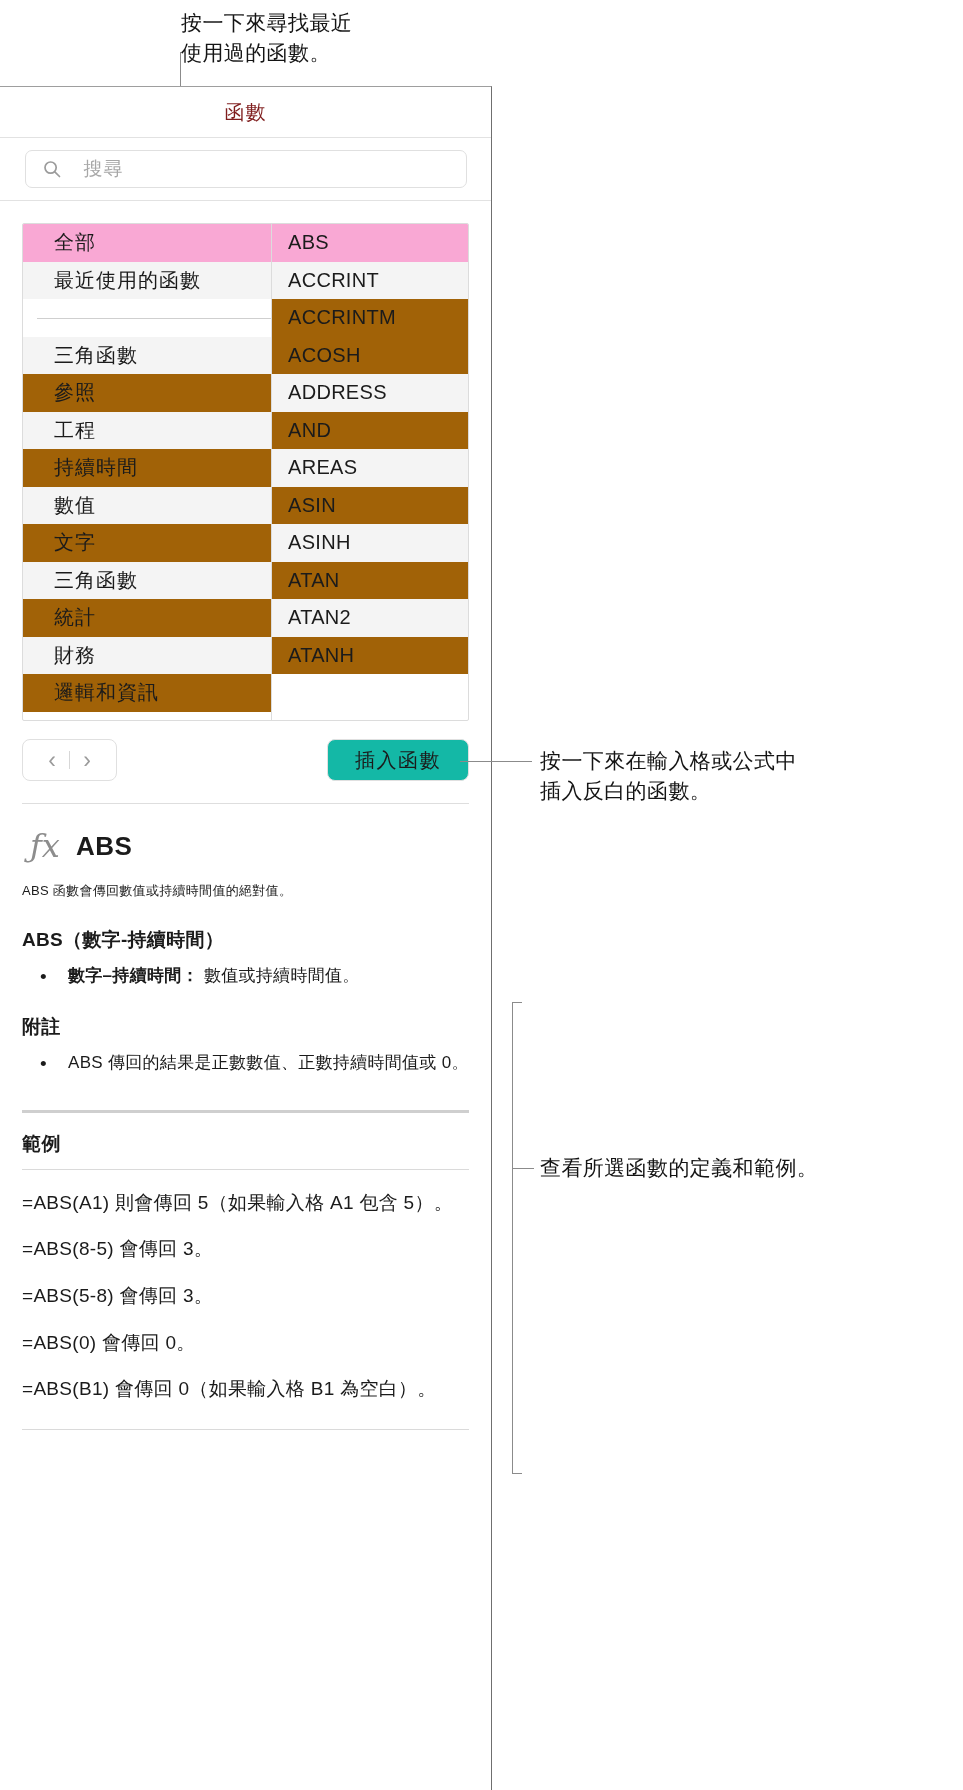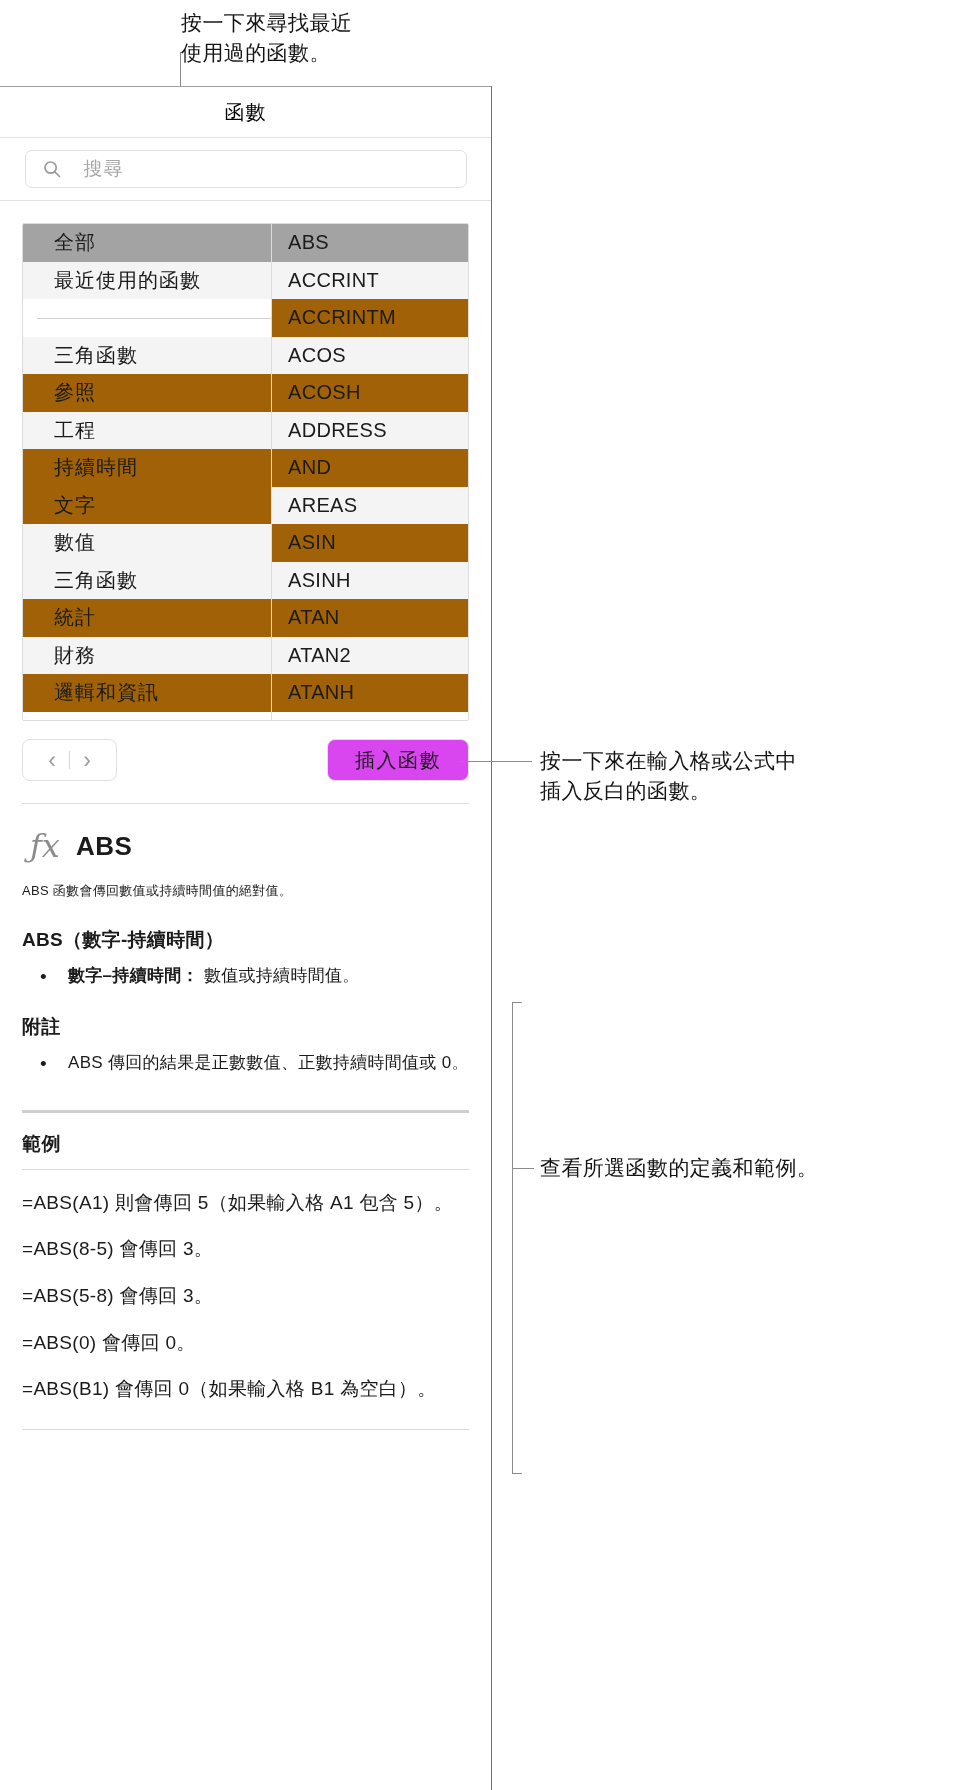--- a/index.html
+++ b/index.html
@@ -56,21 +56,21 @@
     border-top: 1px solid #9e9e9e;
     border-right: 1px solid #6f6f6f;
     box-sizing: border-box;
   }
 
   .panel-title {
     height: 50px;
     line-height: 50px;
     text-align: center;
     font-size: 20px;
-    color: #000000;
+    color: #7f1d1d;
     border-bottom: 1px solid #e2e2e2;
     letter-spacing: 1px;
   }
 
   .search-row {
     height: 62px;
     display: flex;
     align-items: center;
     justify-content: center;
     border-bottom: 1px solid #e2e2e2;
@@ -125,21 +125,21 @@
     line-height: 37.5px;
     font-size: 20px;
     box-sizing: border-box;
     white-space: nowrap;
     overflow: hidden;
   }
   .col-cats .row { padding-left: 31px; letter-spacing: 1px; }
   .col-funcs .row { padding-left: 16px; letter-spacing: .3px; }
   .row.alt    { background: #f4f4f4; }
   .row.plain  { background: #a16207; }
-  .row.sel    { background: #a3a3a3; }
+  .row.sel    { background: #f9a8d4; }
   .row.sep {
     background: #ffffff;
     position: relative;
   }
   .row.sep::after {
     content: "";
     position: absolute;
     left: 14px;
     right: 0;
     top: 50%;
@@ -176,21 +176,21 @@
   .stepper .divider {
     width: 1px;
     height: 18px;
     background: #d7d7d7;
   }
   .insert-btn {
     min-width: 142px;
     height: 42px;
     border: 1px solid #e0e0e0;
     border-radius: 8px;
-    background: #d946ef;
+    background: #14b8a6;
     font-size: 20px;
     color: #1b1b1b;
     letter-spacing: 1.5px;
     display: flex;
     align-items: center;
     justify-content: center;
     box-sizing: border-box;
     padding: 0 18px;
   }
 
@@ -305,32 +305,31 @@
 
   <div class="browser">
     <div class="col-cats">
         <div class="row sel">全部</div>
         <div class="row alt">最近使用的函數</div>
         <div class="row sep"></div>
         <div class="row alt">三角函數</div>
         <div class="row plain">參照</div>
         <div class="row alt">工程</div>
         <div class="row plain">持續時間</div>
+        <div class="row alt">數值</div>
         <div class="row plain">文字</div>
-        <div class="row alt">數值</div>
         <div class="row alt">三角函數</div>
         <div class="row plain">統計</div>
         <div class="row alt">財務</div>
         <div class="row plain">邏輯和資訊</div>
       </div>
     <div class="col-funcs">
         <div class="row sel">ABS</div>
         <div class="row alt">ACCRINT</div>
         <div class="row plain">ACCRINTM</div>
-        <div class="row alt">ACOS</div>
         <div class="row plain">ACOSH</div>
         <div class="row alt">ADDRESS</div>
         <div class="row plain">AND</div>
         <div class="row alt">AREAS</div>
         <div class="row plain">ASIN</div>
         <div class="row alt">ASINH</div>
         <div class="row plain">ATAN</div>
         <div class="row alt">ATAN2</div>
         <div class="row plain">ATANH</div>
       </div>

